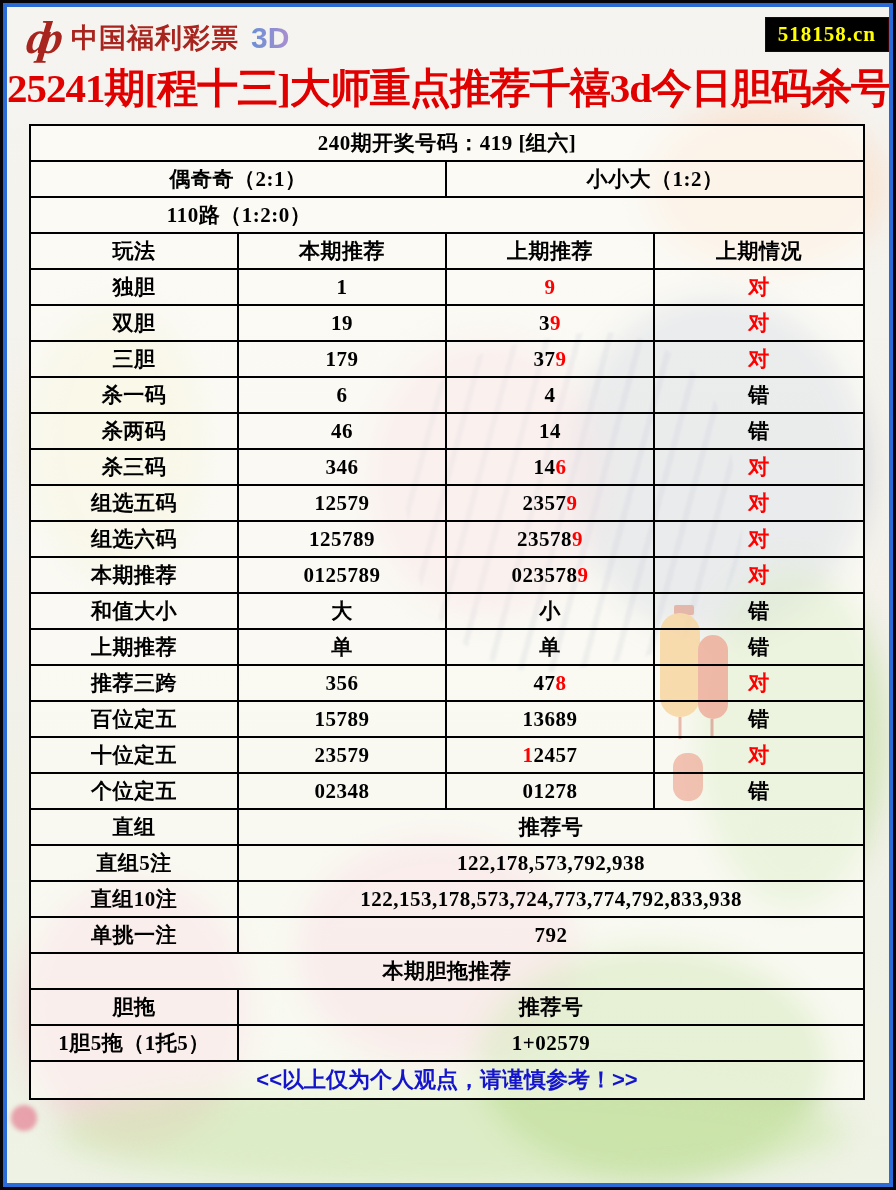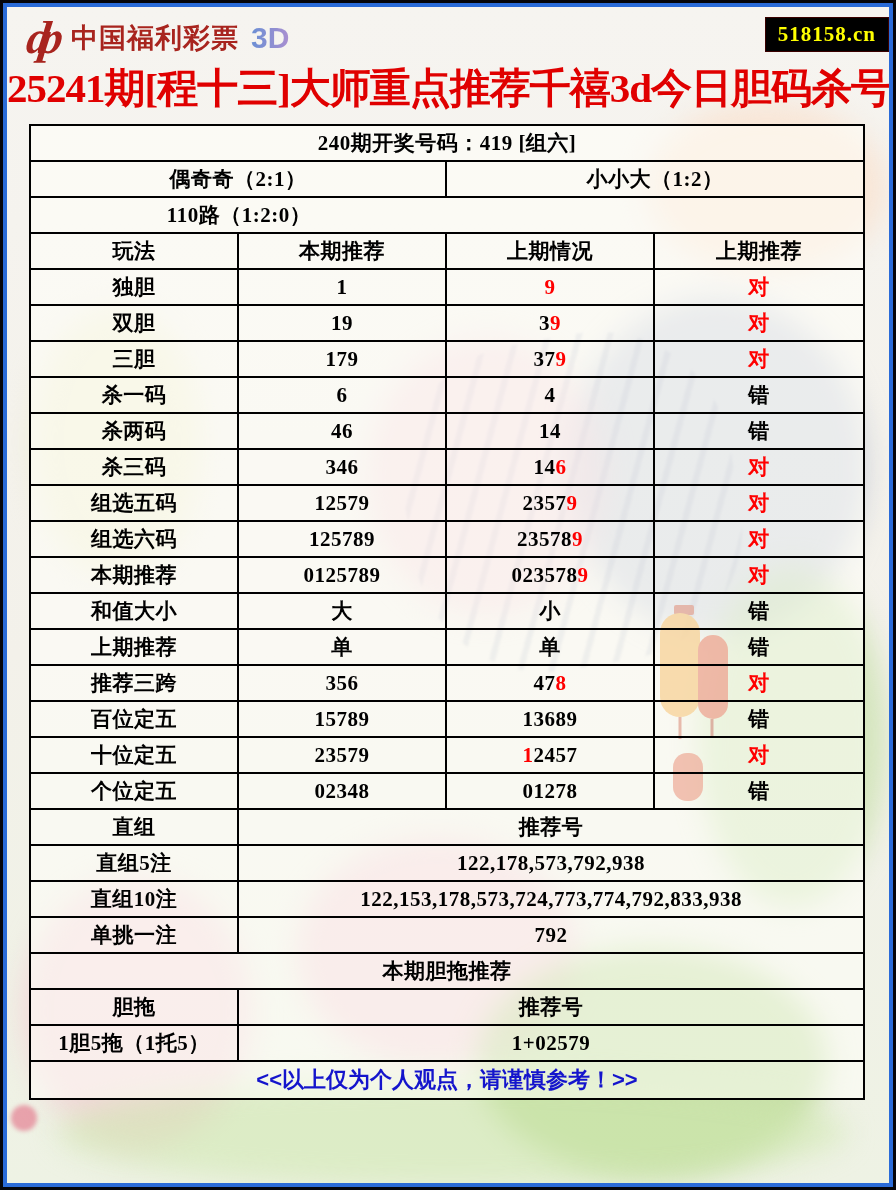--- a/index.html
+++ b/index.html
@@ -150,22 +150,22 @@
         <div class="c w50">偶奇奇（2:1）</div>
         <div class="c w50">小小大（1:2）</div>
       </div>
       <div class="t-row">
         <div class="c w50">110路（1:2:0）</div>
       </div>
 
       <div class="t-row">
         <div class="c w25">玩法</div>
         <div class="c w25">本期推荐</div>
+        <div class="c w25">上期推荐</div>
         <div class="c w25">上期情况</div>
-        <div class="c w25">上期推荐</div>
       </div>
 
       <div class="holder"><div class="t-row">
             <div class="c w25">独胆</div>
             <div class="c w25">1</div>
             <div class="c w25">
               <span class="rd">9</span>
             </div>
             <div class="c w25 rd">对</div>
           </div><div class="t-row">

